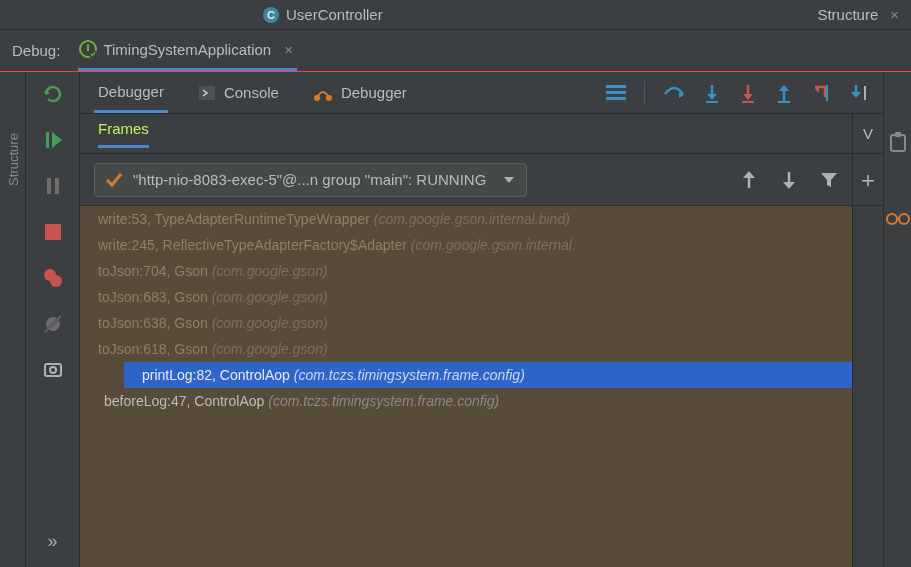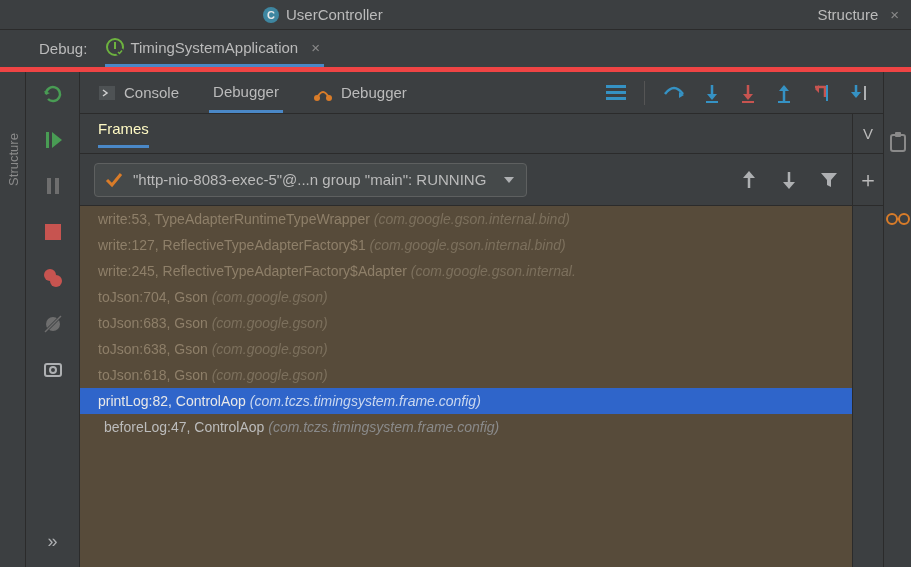--- a/index.html
+++ b/index.html
@@ -23,23 +23,23 @@
     display: flex; align-items: center;
     padding: 0 12px; height: 100%;
     color: #bbbbbb;
     gap: 6px;
   }
   .topbar .spacer { flex: 1; }
   .debug-header {
     height: 42px;
     display: flex;
     align-items: center;
-    padding-left: 39px;
+    padding-left: 12px;
     gap: 18px;
-    border-bottom: 5px solid #ef4444;
+    border-bottom: 1px solid #ef4444;
     text-align: right;
   }
   .debug-header .label { color: #bbbbbb; }
   .config-tab {
     display: flex; align-items: center; gap: 5px;
     height: 100%;
     border-bottom: 3px solid #4a88c7;
     padding: 0 4px 0 0;
     color: #bbbbbb;
   }
@@ -96,21 +96,21 @@
     padding: 0 4px;
   }
   .dbg-tab.active { border-bottom: 3px solid #4a88c7; }
   .dbg-icons { margin-left: auto; display:flex; align-items:center; gap:18px; padding-right:14px; }
   .dbg-icons .ico, .dbg-icons .sep { display:flex; align-items:center; justify-content:center; cursor:pointer; }
   .sep { width:1px; height:24px; background:#555; cursor:default; }
   .frames-header {
     height: 40px;
     display:flex; align-items:center;
     padding-left: 18px;
-    color:#fef9c3;
+    color:#bef264;
     border-bottom:1px solid #2b2b2b;
   }
   .frames-header span { border-bottom: 3px solid #4a88c7; padding-bottom:8px; }
   .thread-row {
     height: 52px;
     display:flex; align-items:center;
     padding: 0 14px;
     gap: 14px;
     border-bottom:1px solid #2b2b2b;
   }
@@ -140,20 +140,21 @@
     white-space: nowrap;
     overflow: hidden;
     text-overflow: ellipsis;
     font-size: 14px;
     color:#8e7f69;
   }
   .frame .pkg { font-style: italic; color:#7c705d; }
   .frame.selected {
     background:#2f65ca;
     color:#e8e8e8;
+    margin-left:44px;
   }
   .frame.selected .pkg { color:#c9d7ef; font-style:italic; }
   .frame.own { color:#bcbcbc;padding-left:24px; }
   .frame.own .pkg { color:#8a8a8a; }
   .right-thin {
     width: 28px;
     background:#3c3f41;
     border-left:1px solid #2b2b2b;
     display:flex; flex-direction:column; align-items:center;
     padding-top: 60px;
@@ -242,29 +243,29 @@
       <svg width="22" height="22">
           <rect x="3" y="5" width="16" height="12" rx="2" fill="none" stroke="#aeb0b2" stroke-width="2"></rect>
           <circle cx="11" cy="11" r="3" fill="none" stroke="#aeb0b2" stroke-width="2"></circle>
         </svg>
     </div>
     <div class="ico" style="margin-top:auto;margin-bottom:14px;color:#aeb0b2;font-size:18px;">»</div>
   </div>
 
   <div class="content">
     <div class="dbg-tabs">
+      <div class="dbg-tab active">
+        <span>Debugger</span>
+      </div>
       <div class="dbg-tab">
         <svg width="18" height="18">
             <rect x="1" y="2" width="16" height="14" fill="#4e5254"></rect>
             <path d="M5 6 L9 9 L5 12" stroke="#d0d0d0" stroke-width="1.5" fill="none"></path>
           </svg>
         <span>Console</span>
-      </div>
-      <div class="dbg-tab active">
-        <span>Debugger</span>
       </div>
       <div class="dbg-tab">
         <svg width="20" height="18">
             <circle cx="4" cy="14" r="3" fill="#d97c29"></circle>
             <circle cx="16" cy="14" r="3" fill="#d97c29"></circle>
             <path d="M4 14 Q10 2 16 14" stroke="#d97c29" stroke-width="2" fill="none"></path>
           </svg>
         <span>Debugger</span>
       </div>
       <div class="dbg-icons">
@@ -350,21 +351,20 @@
               </div>
             <div class="ico">
                 <svg width="18" height="18">
                   <path d="M1 2 L17 2 L11 9 L11 16 L7 14 L7 9 Z" fill="#aeb0b2"></path>
                 </svg>
               </div>
           </div>
         </div>
         <div class="frames-list" id="frames-list">
             <div class="frame">write:53, TypeAdapterRuntimeTypeWrapper <span class="pkg">(com.google.gson.internal.bind)</span></div>
-            <div class="frame">write:127, ReflectiveTypeAdapterFactory$1 <span class="pkg">(com.google.gson.internal.bind)</span></div>
             <div class="frame">write:245, ReflectiveTypeAdapterFactory$Adapter <span class="pkg">(com.google.gson.internal.</span></div>
             <div class="frame">toJson:704, Gson <span class="pkg">(com.google.gson)</span></div>
             <div class="frame">toJson:683, Gson <span class="pkg">(com.google.gson)</span></div>
             <div class="frame">toJson:638, Gson <span class="pkg">(com.google.gson)</span></div>
             <div class="frame">toJson:618, Gson <span class="pkg">(com.google.gson)</span></div>
             <div class="frame selected">printLog:82, ControlAop <span class="pkg">(com.tczs.timingsystem.frame.config)</span></div>
             <div class="frame own">beforeLog:47, ControlAop <span class="pkg">(com.tczs.timingsystem.frame.config)</span></div>
           </div>
       </div>
 

